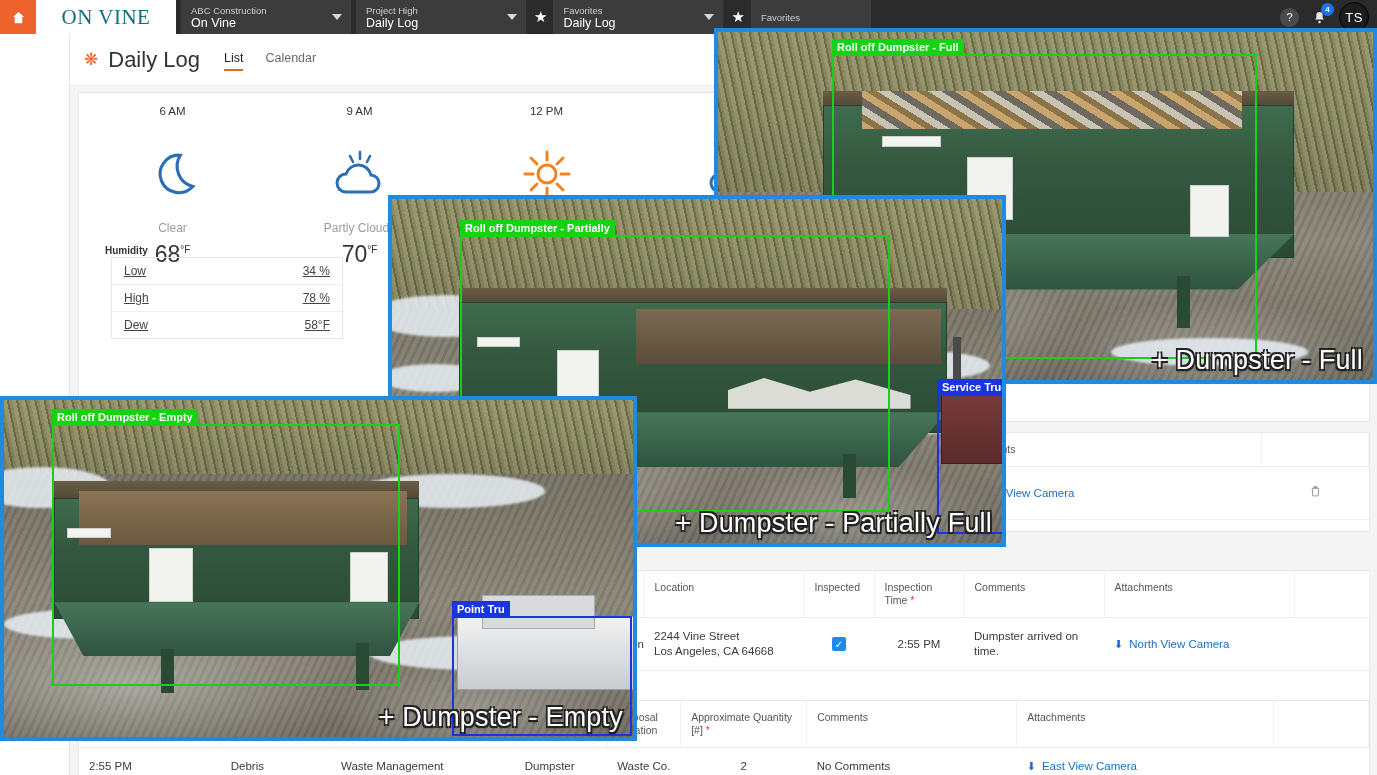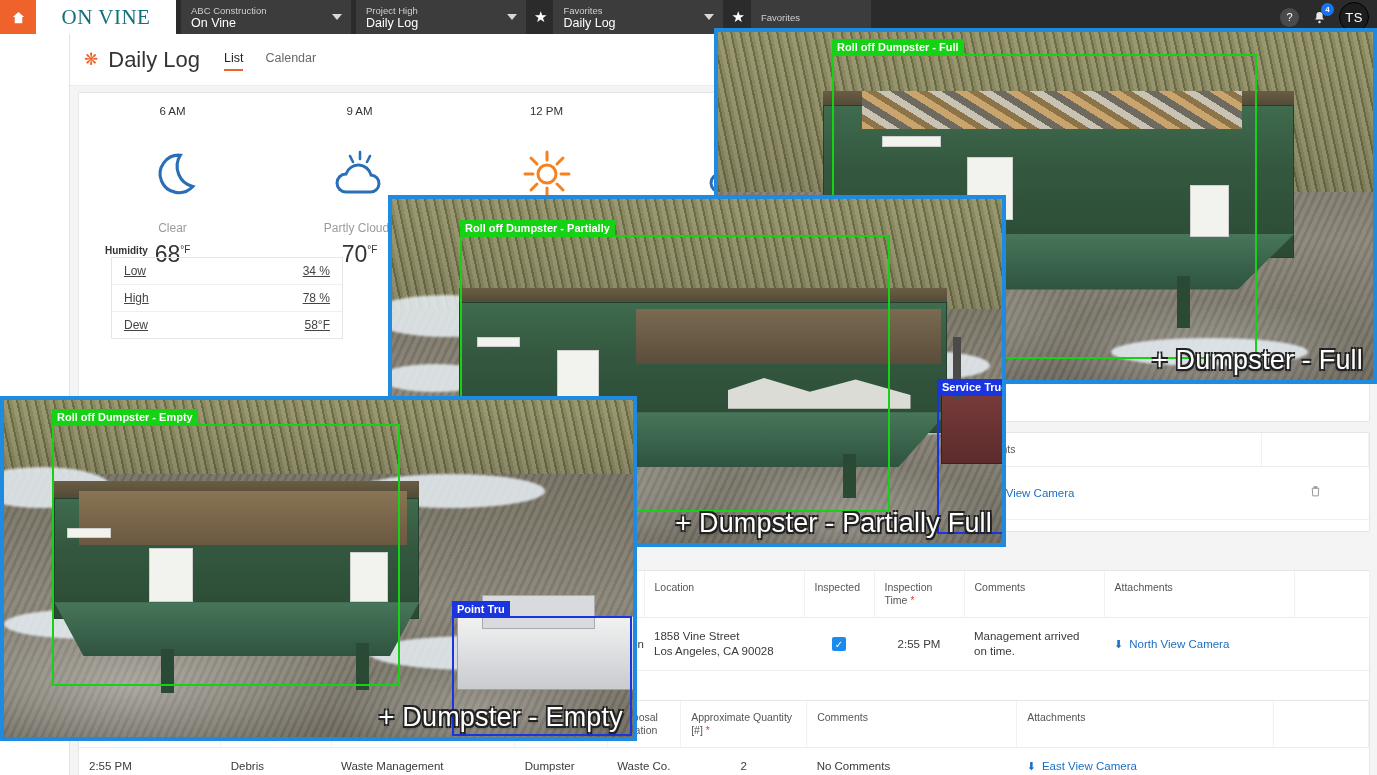--- a/index.html
+++ b/index.html
@@ -413,28 +413,28 @@
             <span>Inspection Time</span>
             <span class="req">*</span>
           </th>
           <th>Comments</th>
           <th>Attachments</th>
           <th></th>
         </tr>
         <tr>
           <td style="text-align:right;padding-right:0">on</td>
           <td>
-            <div>1858 Vine Street</div>
-            <div>Los Angeles, CA 90028</div>
+            <div>2244 Vine Street</div>
+            <div>Los Angeles, CA 64668</div>
           </td>
           <td class="ctr">
             <span class="chk">✓</span>
           </td>
           <td class="ctr">2:55 PM</td>
-          <td>Management arrived on time.</td>
+          <td>Dumpster arrived on time.</td>
           <td>
             <span class="dl-ico">⬇</span><span class="lnk">North View Camera</span>
           </td>
           <td></td>
         </tr>
       </tbody>
         </table>
     </div>
 
     <div class="card tbl-card sec3">

